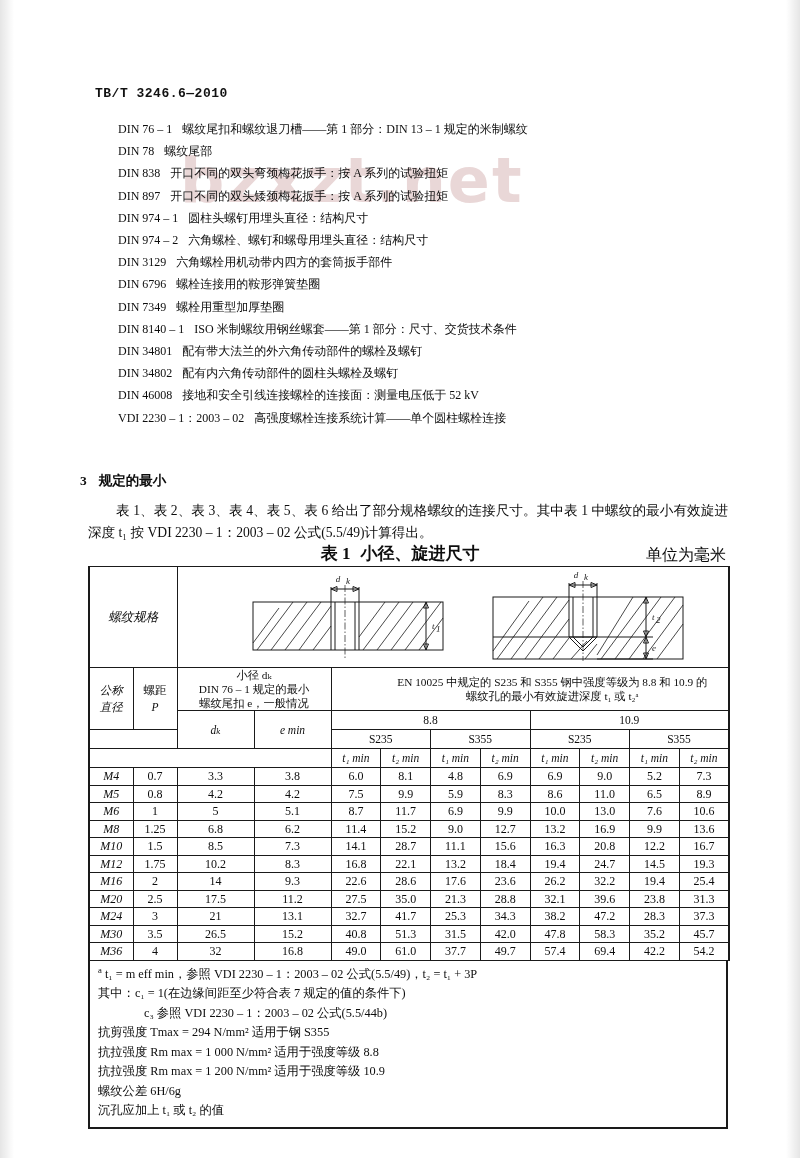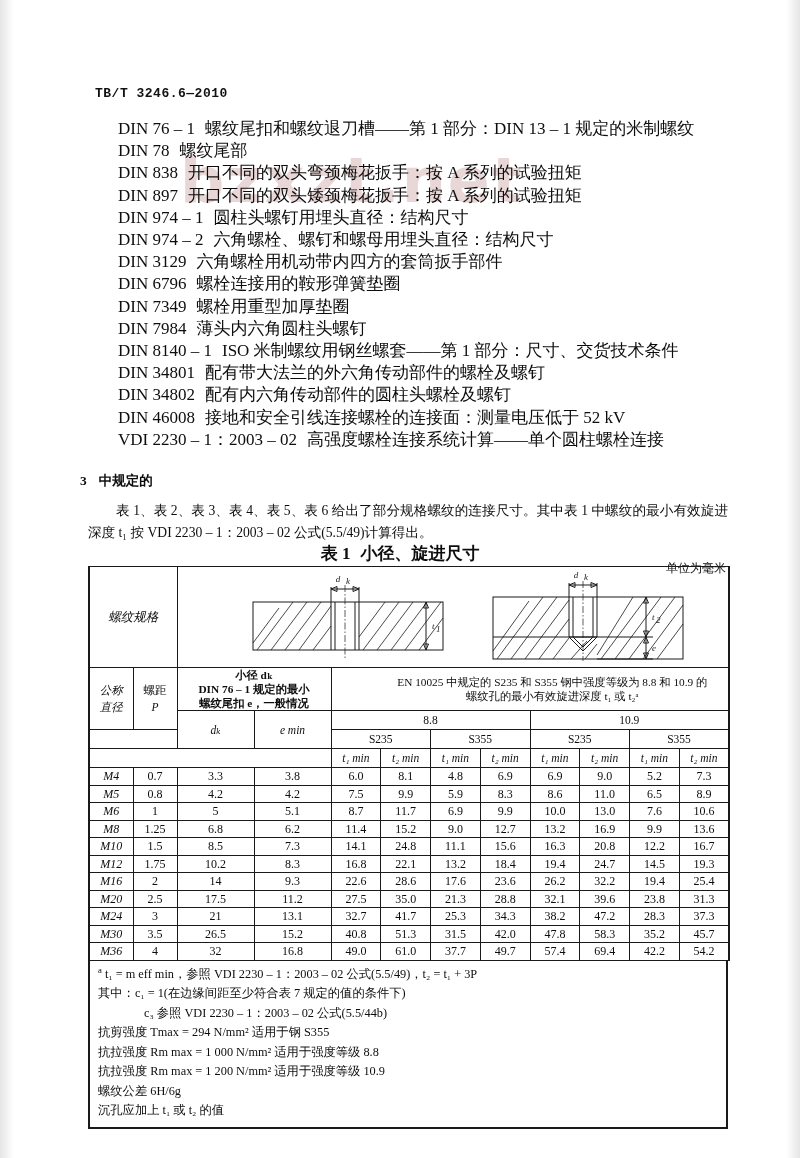--- a/index.html
+++ b/index.html
@@ -69,21 +69,21 @@
     color: #111;
   }
 
   .ref-list {
     position: absolute;
     left: 118px;
     top: 118px;
     width: 630px;
   }
   .ref-item {
-    font-size: 17px;
+    font-size: 12px;
     line-height: 22.2px;
     color: #0d0d0d;
     white-space: nowrap;
   }
   .ref-item .code {
     font-family: "Liberation Serif", serif;
   }
   .ref-item .desc {
     margin-left: 10px;
   }
@@ -117,22 +117,22 @@
     width: 800px;
     text-align: center;
     font-size: 17px;
     font-weight: bold;
     color: #0d0d0d;
   }
   .table-title .t-num { margin-right: 10px; }
   .unit-note {
     position: absolute;
     right: 74px;
-    top: 560px;
-    font-size: 12px;
+    top: 545px;
+    font-size: 16px;
     color: #0d0d0d;
   }
 
   
   .tbl-wrap {
     position: absolute;
     left: 88px;
     top: 566px;
     width: 640px;
   }
@@ -208,30 +208,29 @@
     <div class="ref-list">
       <div class="ref-item"><span class="code">DIN 76 – 1</span><span class="desc">螺纹尾扣和螺纹退刀槽——第 1 部分：DIN 13 – 1 规定的米制螺纹</span></div>
       <div class="ref-item"><span class="code">DIN 78</span><span class="desc">螺纹尾部</span></div>
       <div class="ref-item"><span class="code">DIN 838</span><span class="desc">开口不同的双头弯颈梅花扳手：按 A 系列的试验扭矩</span></div>
       <div class="ref-item"><span class="code">DIN 897</span><span class="desc">开口不同的双头矮颈梅花扳手：按 A 系列的试验扭矩</span></div>
       <div class="ref-item"><span class="code">DIN 974 – 1</span><span class="desc">圆柱头螺钉用埋头直径：结构尺寸</span></div>
       <div class="ref-item"><span class="code">DIN 974 – 2</span><span class="desc">六角螺栓、螺钉和螺母用埋头直径：结构尺寸</span></div>
       <div class="ref-item"><span class="code">DIN 3129</span><span class="desc">六角螺栓用机动带内四方的套筒扳手部件</span></div>
       <div class="ref-item"><span class="code">DIN 6796</span><span class="desc">螺栓连接用的鞍形弹簧垫圈</span></div>
       <div class="ref-item"><span class="code">DIN 7349</span><span class="desc">螺栓用重型加厚垫圈</span></div>
-      <div class="ref-item"><span class="code">DIN 7984</span><span class="desc">薄头内六角圆柱头螺钉</span></div>
       <div class="ref-item"><span class="code">DIN 8140 – 1</span><span class="desc">ISO 米制螺纹用钢丝螺套——第 1 部分：尺寸、交货技术条件</span></div>
       <div class="ref-item"><span class="code">DIN 34801</span><span class="desc">配有带大法兰的外六角传动部件的螺栓及螺钉</span></div>
       <div class="ref-item"><span class="code">DIN 34802</span><span class="desc">配有内六角传动部件的圆柱头螺栓及螺钉</span></div>
       <div class="ref-item"><span class="code">DIN 46008</span><span class="desc">接地和安全引线连接螺栓的连接面：测量电压低于 52 kV</span></div>
       <div class="ref-item"><span class="code">VDI 2230 – 1：2003 – 02</span><span class="desc">高强度螺栓连接系统计算——单个圆柱螺栓连接</span></div>
     </div>
 
     <div class="sec-head">
-      <span class="num">3</span><span>中规定的</span>
+      <span class="num">3</span><span>规定的最小</span>
     </div>
 
     <div class="para">表 1、表 2、表 3、表 4、表 5、表 6 给出了部分规格螺纹的连接尺寸。其中表 1 中螺纹的最小有效旋进深度 t₁ 按 VDI 2230 – 1：2003 – 02 公式(5.5/49)计算得出。</div>
 
     <div class="table-title">
       <span class="t-num">表 1</span><span>小径、旋进尺寸</span>
     </div>
     <div class="unit-note">单位为毫米</div>
 
     <div class="tbl-wrap">
@@ -374,21 +373,21 @@
               <div>直径</div>
             </div>
           </td>
           <td rowspan="2">
             <div class="nominal-cell">
               <div>螺距</div>
               <div class="ital">P</div>
             </div>
           </td>
           <td colspan="2" style="height:42px;">
-            <div class="two-line" style="font-size:11.3px;font-weight:bold;">
+            <div class="two-line" style="font-size:11.3px;">
               <div>小径 dₖ</div>
               <div>DIN 76 – 1 规定的最小</div>
               <div>螺纹尾扣 e，一般情况</div>
             </div>
           </td>
           <td class="thick-r" colspan="8" style="height:42px;padding-left:45px;">
             <div class="two-line" style="font-size:11.3px;">
               <div>EN 10025 中规定的 S235 和 S355 钢中强度等级为 8.8 和 10.9 的</div>
               <div>螺纹孔的最小有效旋进深度 t₁ 或 t₂ᵃ</div>
             </div>
@@ -493,21 +492,21 @@
           <td>16.9</td>
           <td>9.9</td>
           <td class="thick-r">13.6</td>
         </tr>
         <tr class="data-row">
           <td class="thick-l">M10</td>
           <td>1.5</td>
           <td>8.5</td>
           <td>7.3</td>
           <td>14.1</td>
-          <td>24.8</td>
+          <td>28.7</td>
           <td>11.1</td>
           <td>15.6</td>
           <td>16.3</td>
           <td>20.8</td>
           <td>12.2</td>
           <td class="thick-r">16.7</td>
         </tr>
         <tr class="data-row">
           <td class="thick-l">M12</td>
           <td>1.75</td>

